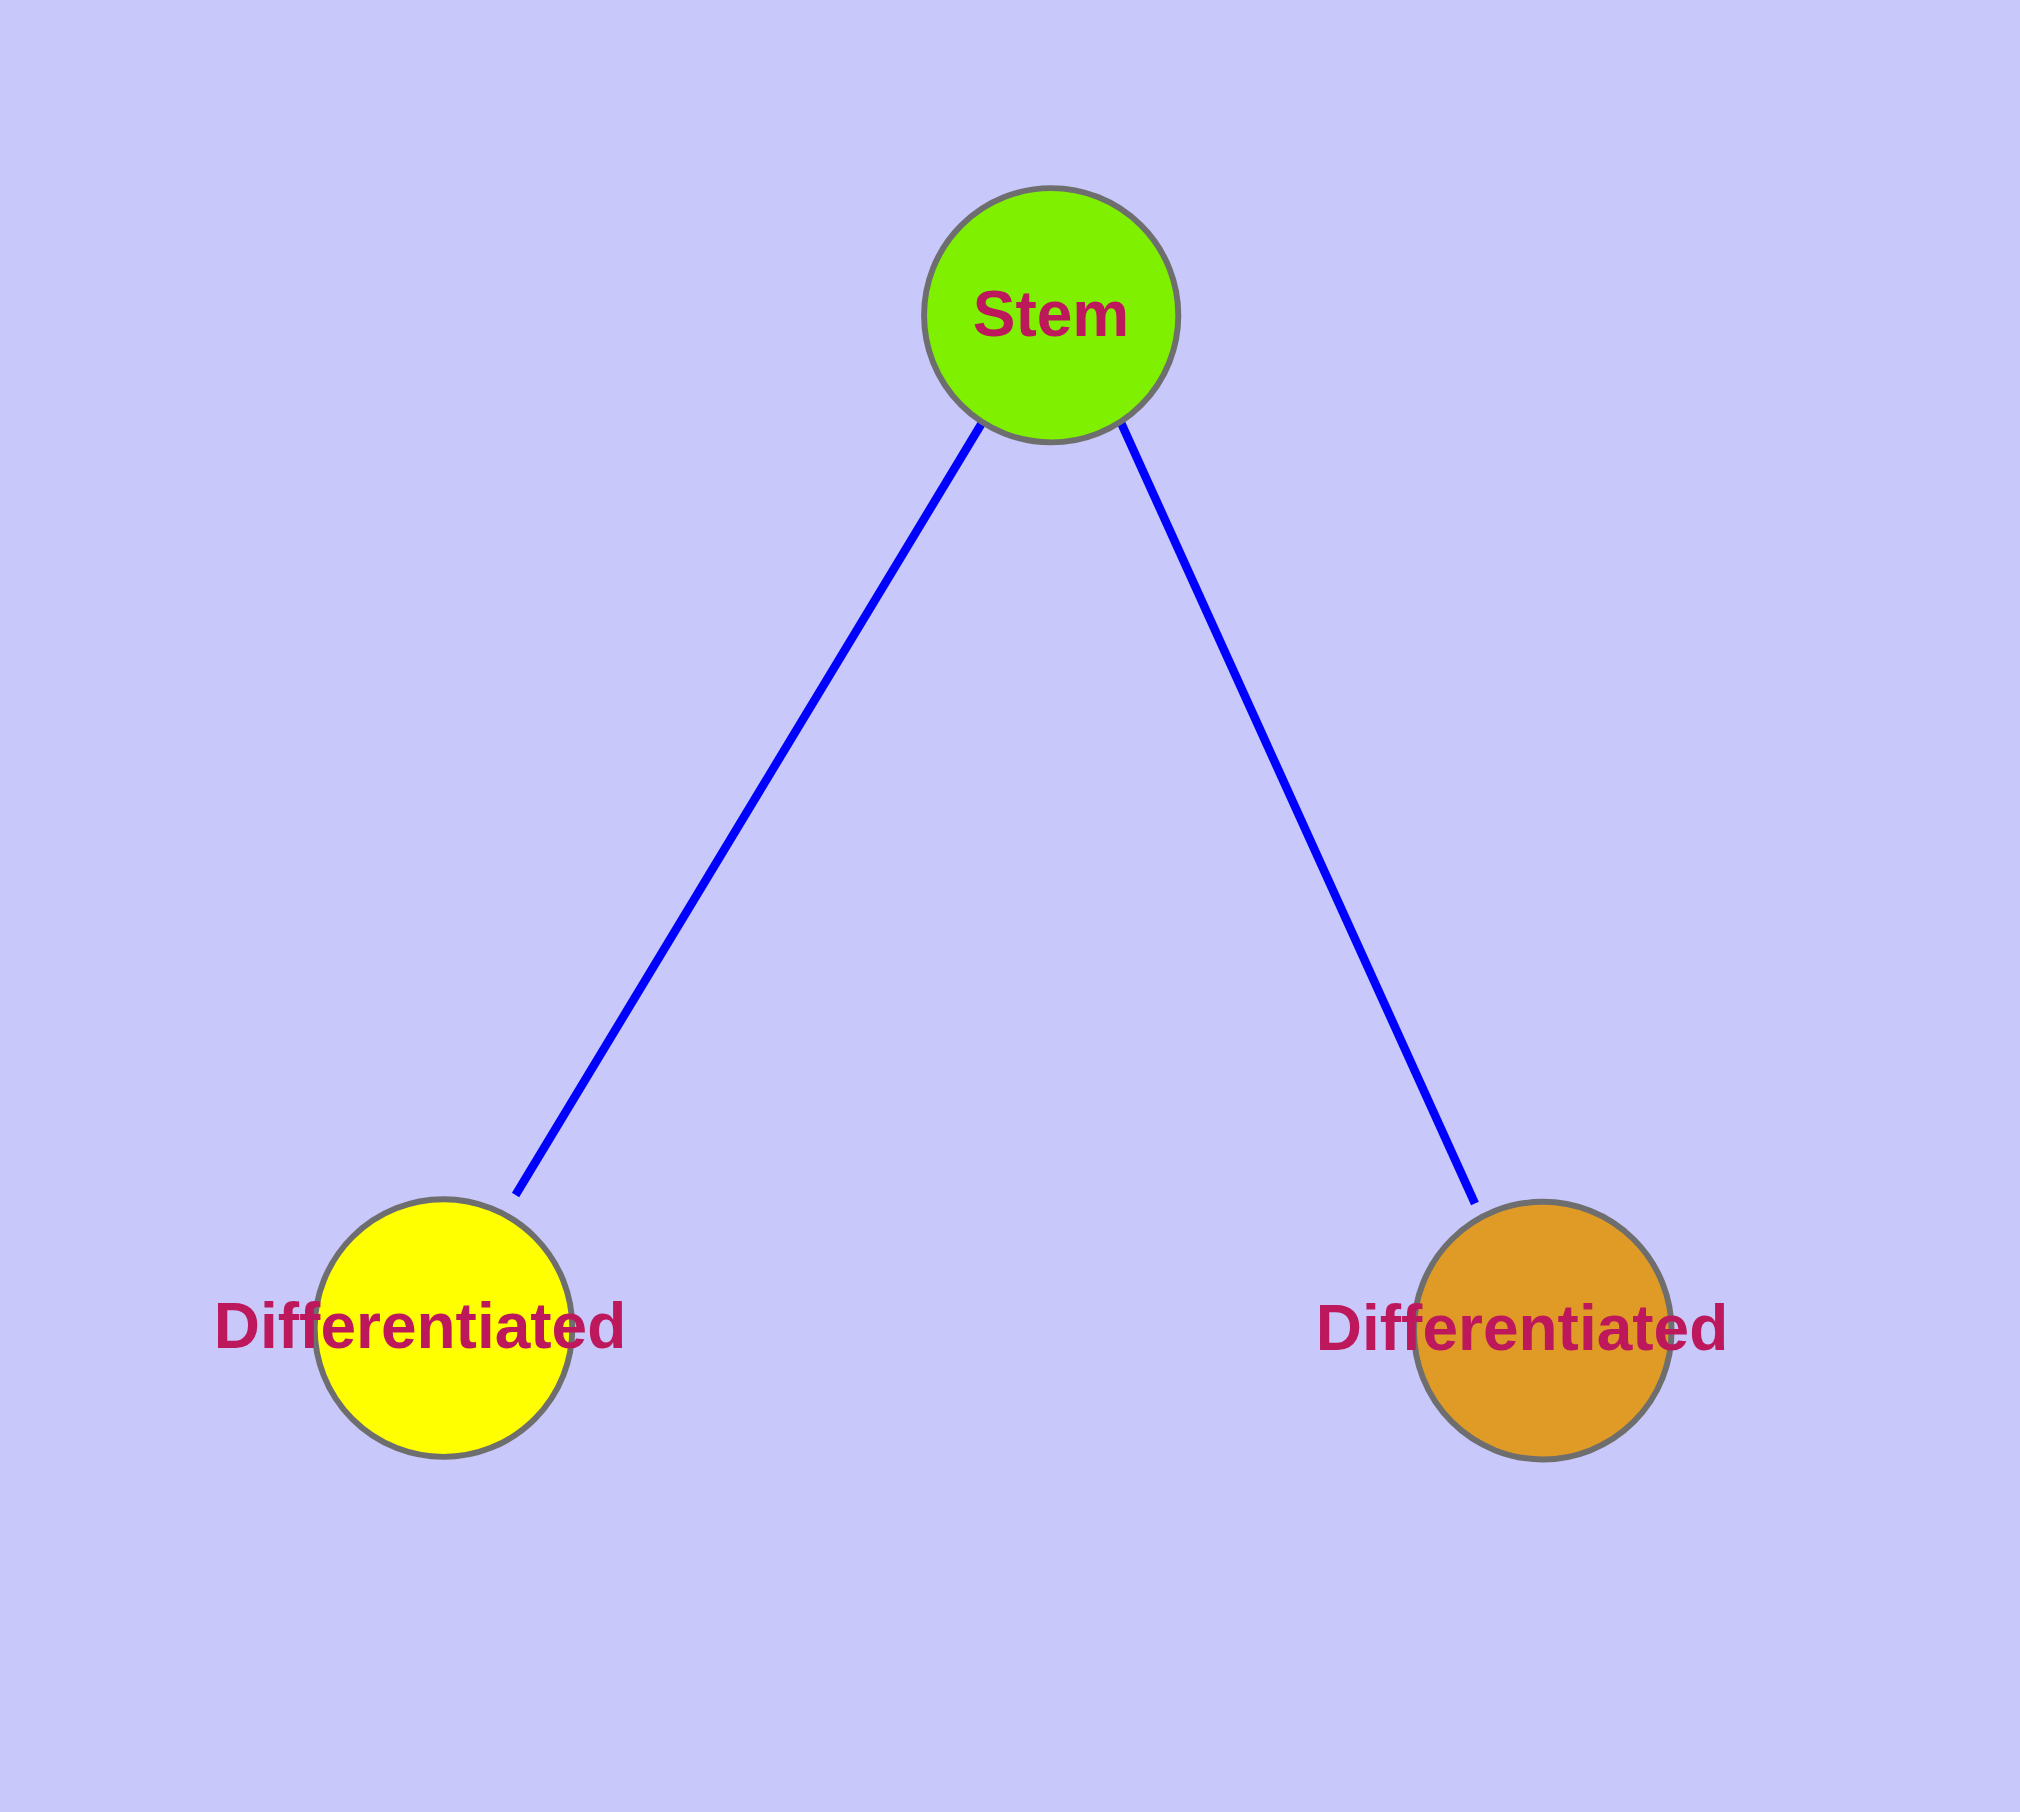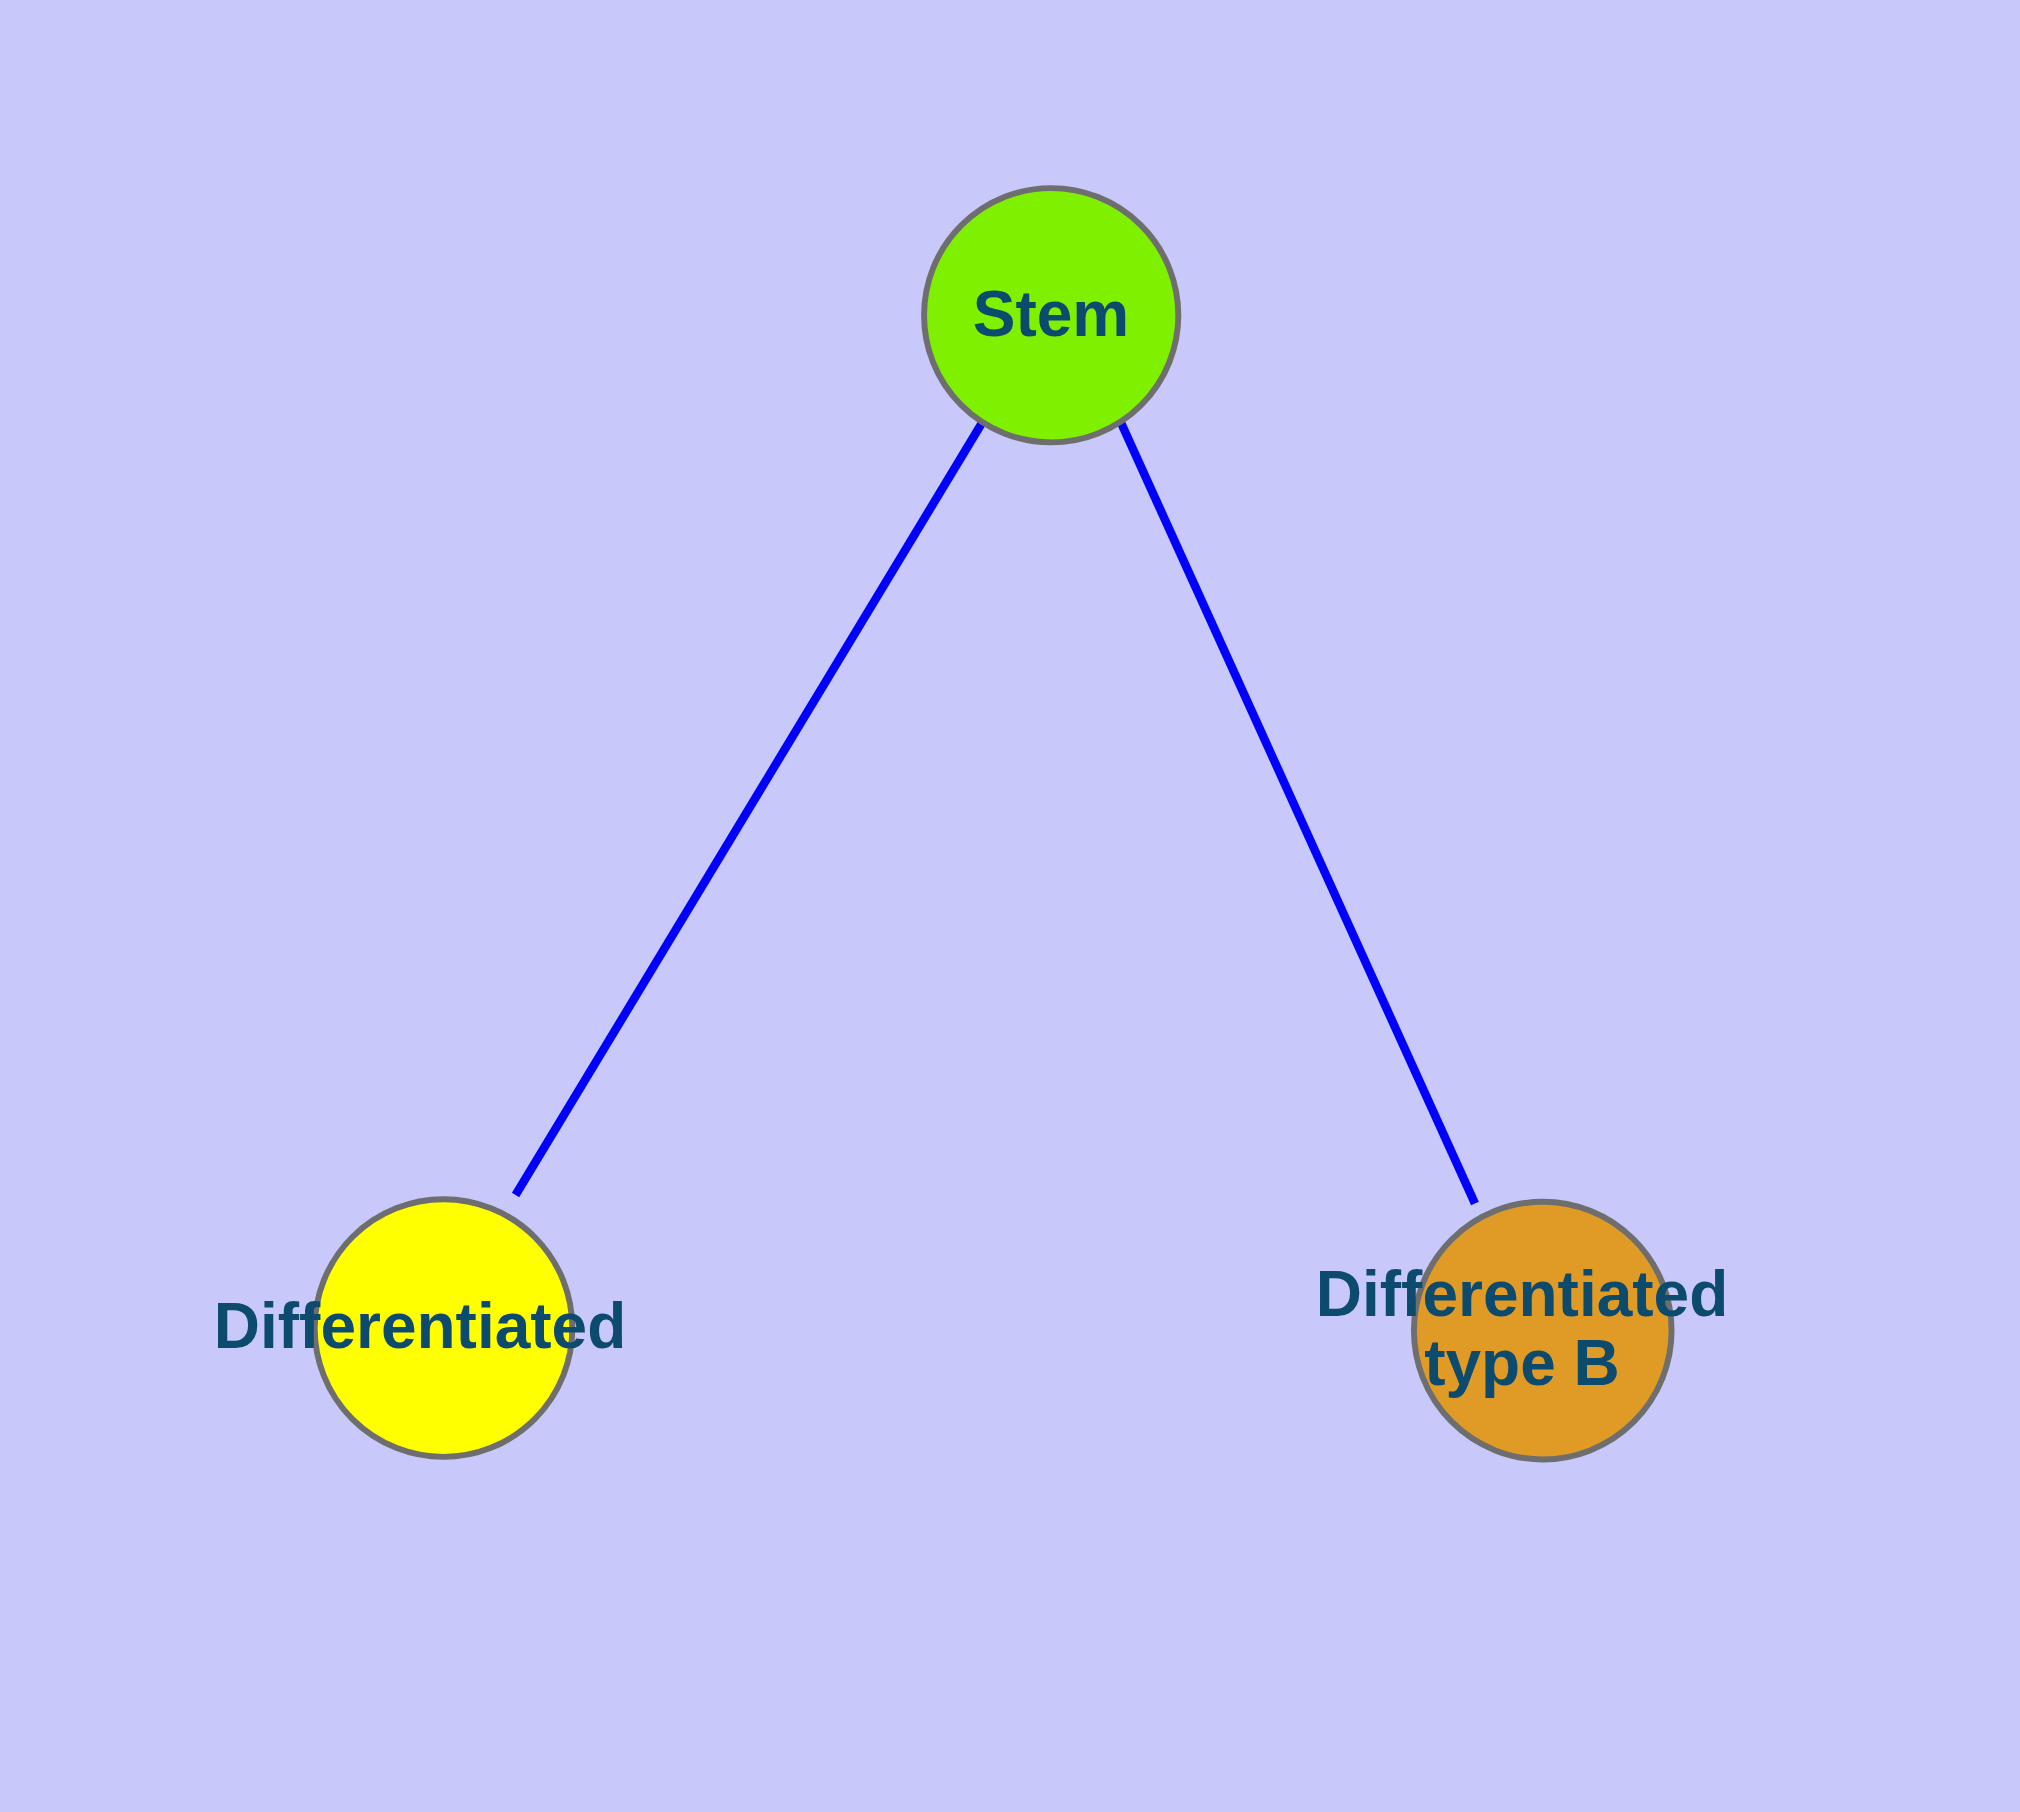--- a/index.html
+++ b/index.html
@@ -21,21 +21,21 @@
     top: 0;
     width: 2021px;
     height: 1812px;
     display: block;
   }
   .node-label {
     position: absolute;
     text-align: center;
     font-family: "Liberation Sans", sans-serif;
     font-weight: bold;
-    color: #0c4a6e;
+    color: #be185d;
     white-space: nowrap;
     line-height: 1.08;
     pointer-events: none;
     user-select: none;
   }
   #label-stem {
     left: 1051px;
     top: 315px;
     transform: translate(-50%, -50%);
     font-size: 64px;
@@ -74,17 +74,16 @@
   <div class="node-label" id="label-stem">
     <span class="label-line">Stem</span>
   </div>
 
   <div class="node-label" id="label-diff-a">
     <span class="label-line">Differentiated</span>
   </div>
 
   <div class="node-label" id="label-diff-b">
     <span class="label-line">Differentiated</span>
-    <span class="label-line">type B</span>
   </div>
 
 </div>
 
 
 </body></html>

